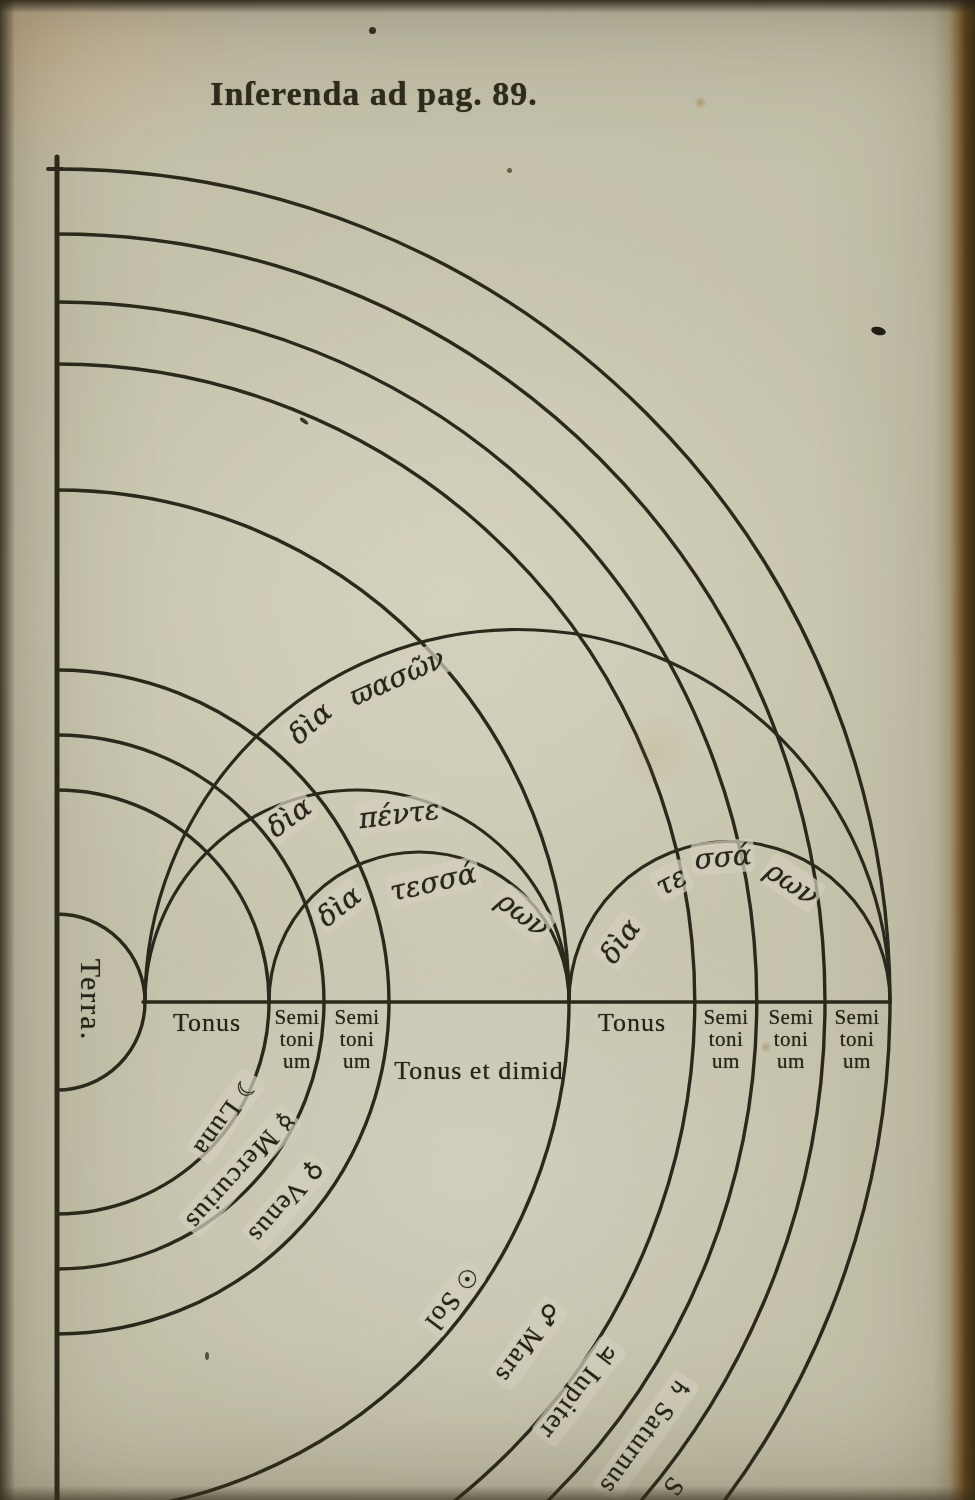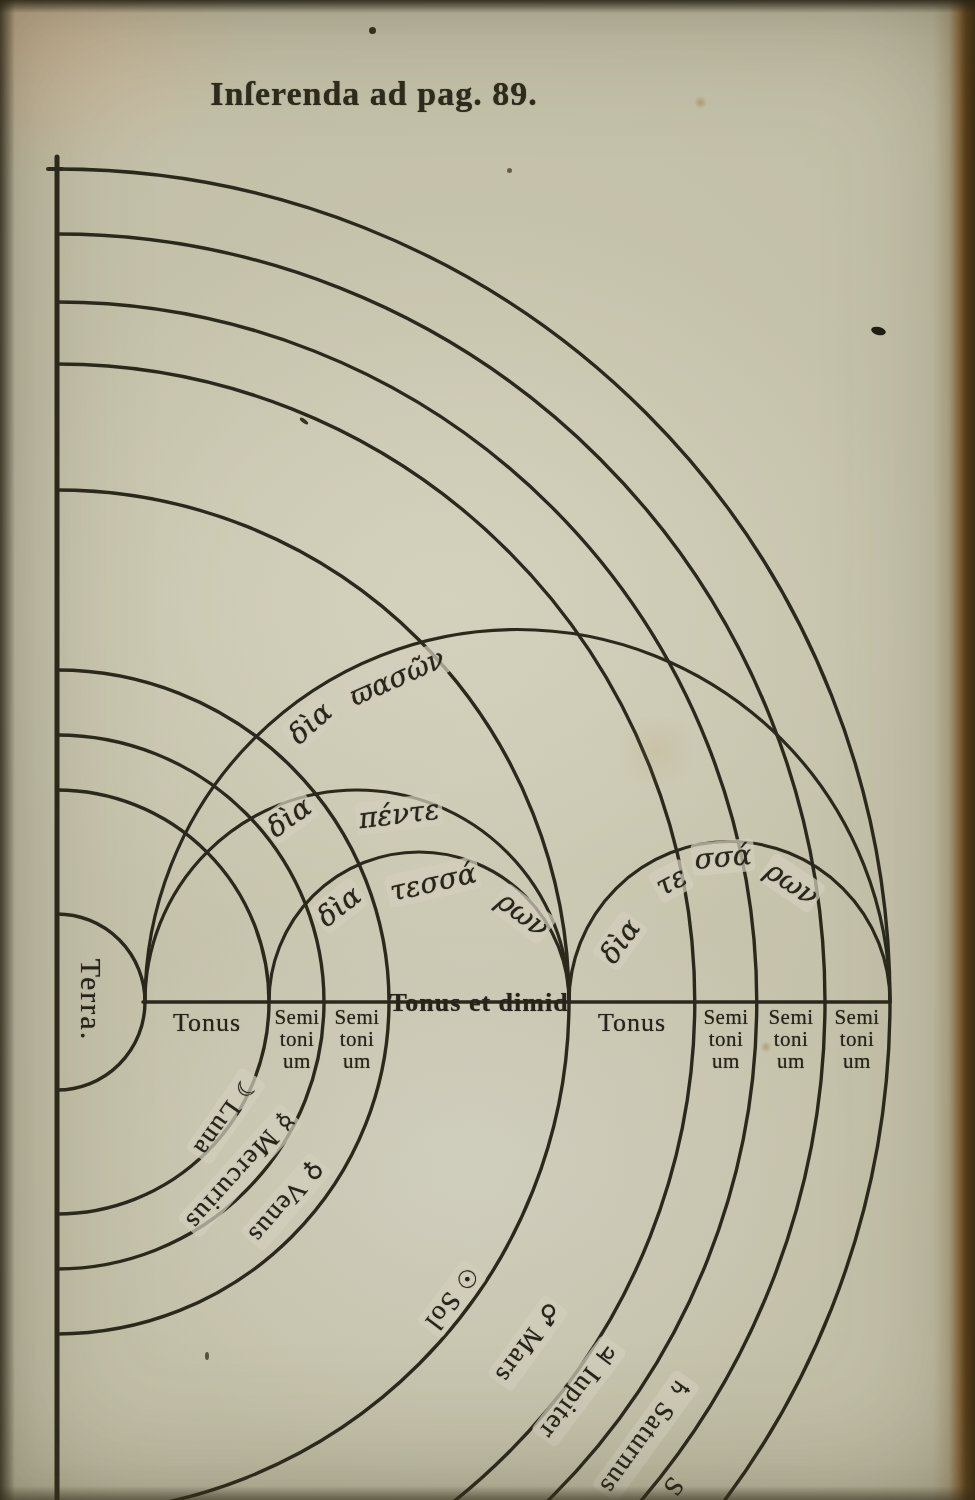--- a/index.html
+++ b/index.html
@@ -96,21 +96,21 @@
 <div class="cell" style="left:297px;top:1006px;transform:translate(-50%,0);">
   <span class="sm">Semi</span>
   <span class="sm">toni</span>
   <span class="sm">um</span>
 </div>
 <div class="cell" style="left:357px;top:1006px;transform:translate(-50%,0);">
   <span class="sm">Semi</span>
   <span class="sm">toni</span>
   <span class="sm">um</span>
 </div>
-<div class="cell" style="left:479px;top:988px;transform:translate(-50%,0);font-weight:bold;">
+<div class="cell" style="left:479px;top:1056px;transform:translate(-50%,0);">
   <span class="big">Tonus et dimid</span>
 </div>
 <div class="cell" style="left:632px;top:1008px;transform:translate(-50%,0);">
   <span class="big">Tonus</span>
 </div>
 <div class="cell" style="left:726px;top:1006px;transform:translate(-50%,0);">
   <span class="sm">Semi</span>
   <span class="sm">toni</span>
   <span class="sm">um</span>
 </div>

